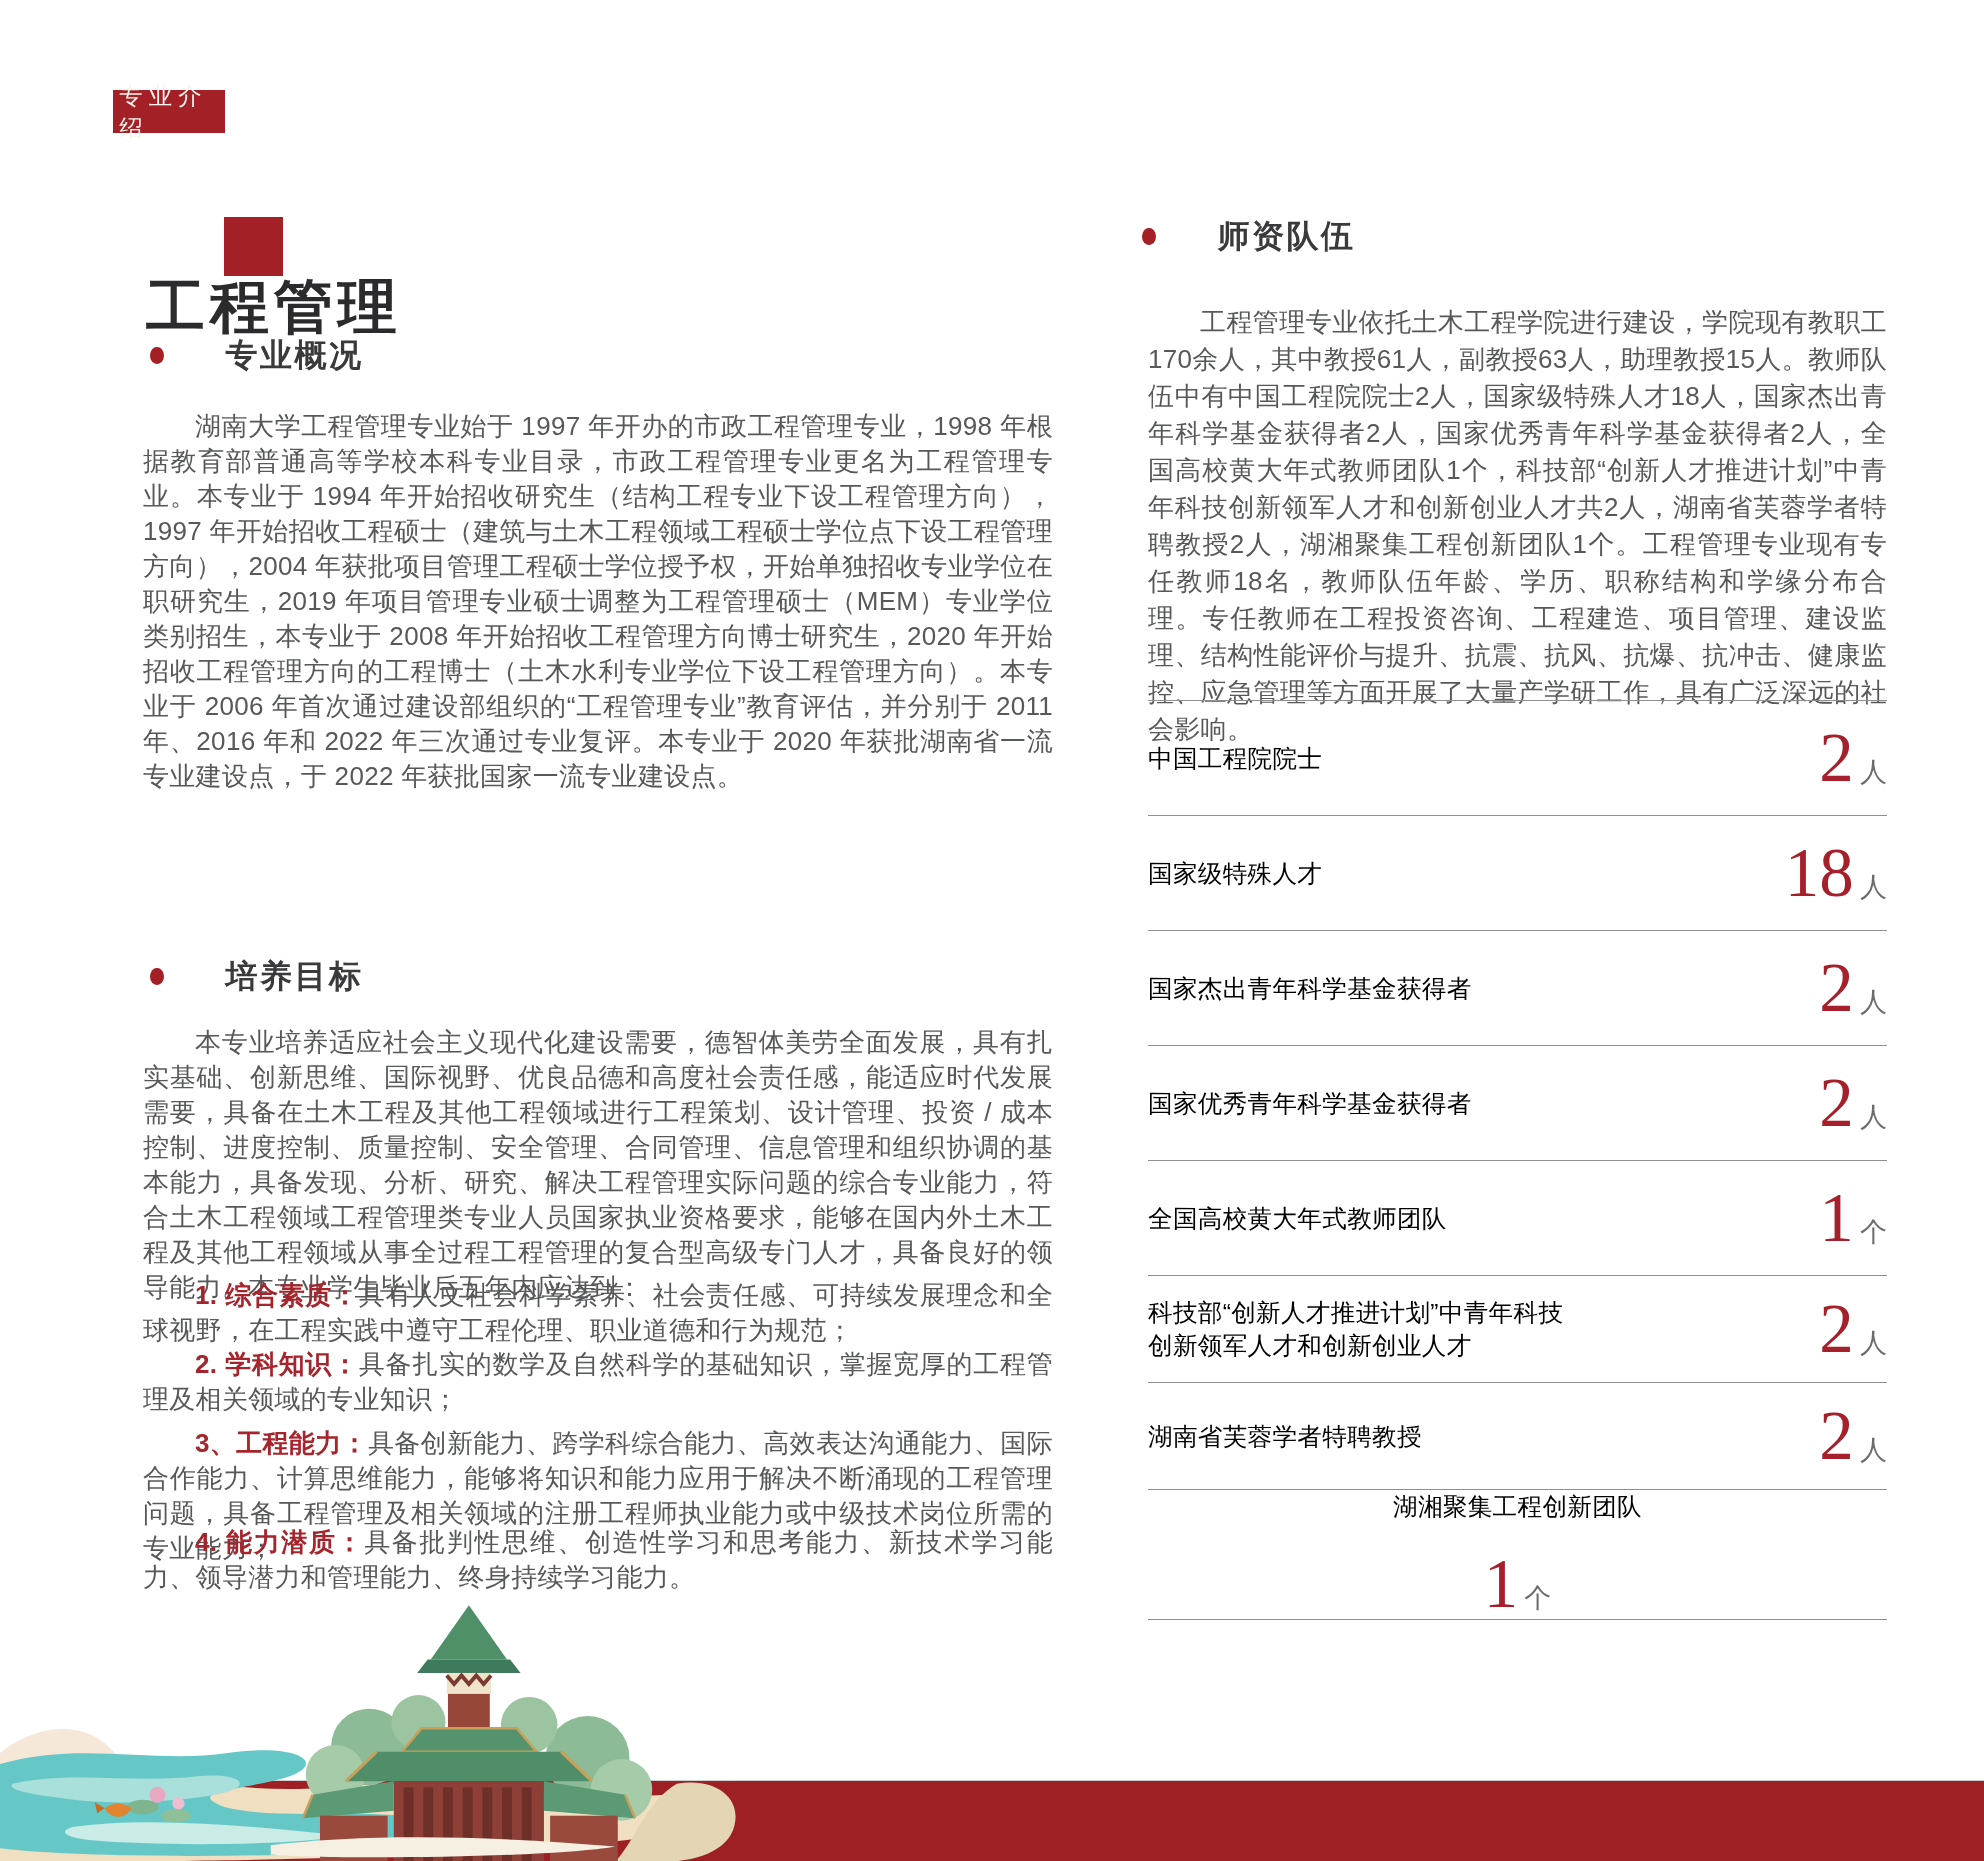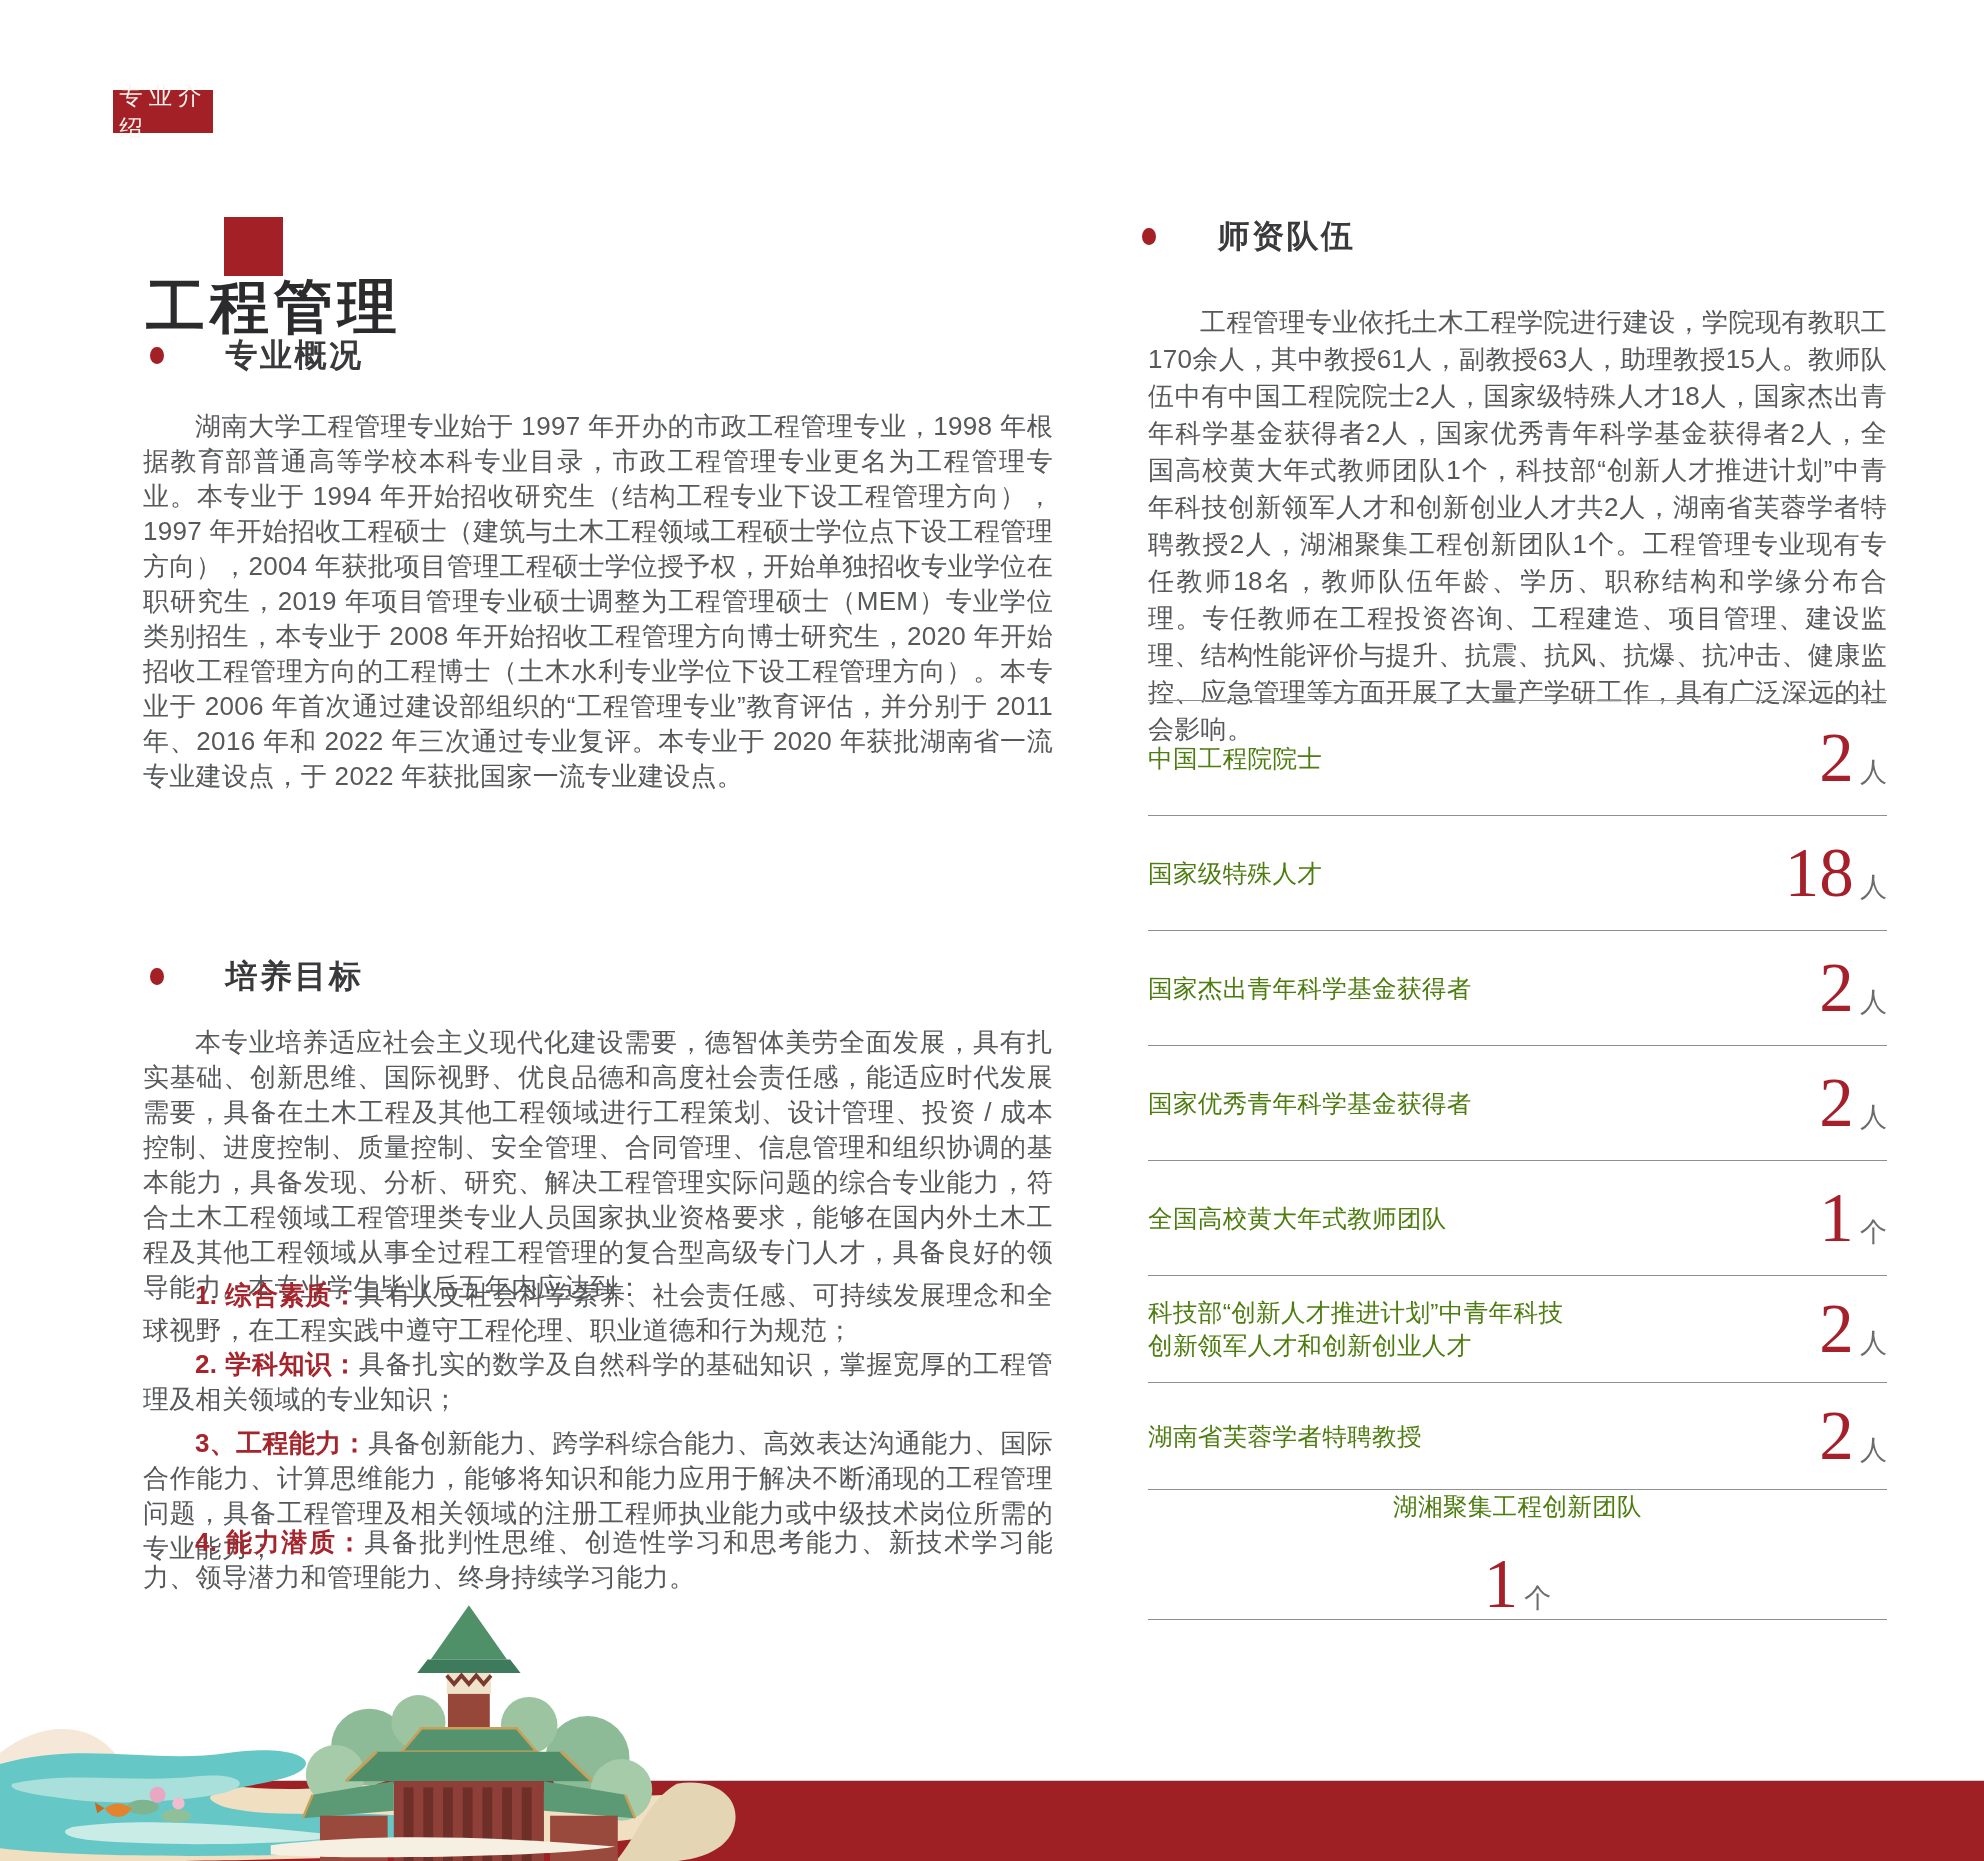--- a/index.html
+++ b/index.html
@@ -2,21 +2,21 @@
 <html style="font-size:9.8px"><head>
 <meta charset="utf-8">
 <style>
   html,body{margin:0;padding:0;background:#ffffff;}
   #page{
     position:relative;width:1985px;height:1862px;background:#ffffff;overflow:hidden;
     font-family:"Liberation Sans","DejaVu Sans",sans-serif;
   }
   
   .tag{
-    position:absolute;left:113px;top:90px;width:100px;height:43px;
+    position:absolute;left:113px;top:90px;width:112px;height:43px;
     background:#A32026;color:#F8F4EE;display:flex;align-items:center;justify-content:center;
     font-size:23.4px;letter-spacing:6.2px;padding-left:6.2px;box-sizing:border-box;
   }
   
   .title-row{position:absolute;left:146px;top:217px;display:flex;align-items:center;flex-direction:column;}
   .title-square{width:59px;height:59px;background:#A32026;margin-right:41px;}
   .title{font-size:59px;font-weight:bold;color:#2B2B2D;letter-spacing:4.9px;margin:0;line-height:62px;}
   
   .sec-head{position:absolute;display:flex;align-items:center;gap:35px;}
   .sec-bullet{width:13.5px;height:17px;border-radius:50%;background:#A32026;margin-right:27px;flex:none;}
@@ -40,21 +40,21 @@
   .goal-prefix{color:#A6242B;font-weight:bold;}
   #fp{left:1148px;top:304px;width:739px;line-height:37px;}
   
   #stats{position:absolute;left:1148px;top:700px;width:739px;border-top:1.8px solid #8F8F8F;}
   .stat-row{
     height:114px;border-bottom:1.8px solid #8F8F8F;
     display:flex;align-items:center;justify-content:space-between;
   }
   .stat-row:nth-child(6),.stat-row:nth-child(7){height:106px;}
   .stat-row:nth-child(8){height:129px;flex-direction:column;}
-  .stat-label{font-size:24.6px;color:#4d7c0f;line-height:33px;white-space:pre-line;letter-spacing:0.3px;}
+  .stat-label{font-size:24.6px;color:#000000;line-height:33px;white-space:pre-line;letter-spacing:0.3px;}
   .stat-num{display:flex;align-items:baseline;flex:none;}
   .num{font-family:"Liberation Serif","DejaVu Serif",serif;font-size:69px;color:#A6202B;line-height:69px;}
   .unit{font-size:27px;color:#6B6C6E;margin-left:6.2px;}
   
   #red-bar{position:absolute;left:0;top:1780px;width:1985px;height:82px;background:#9E2025;border-top:1.2px solid #CFCFCF;}
   #illustration{position:absolute;left:0;top:1599px;width:763px;height:263px;}
 </style>
 </head>
 <body>
 

